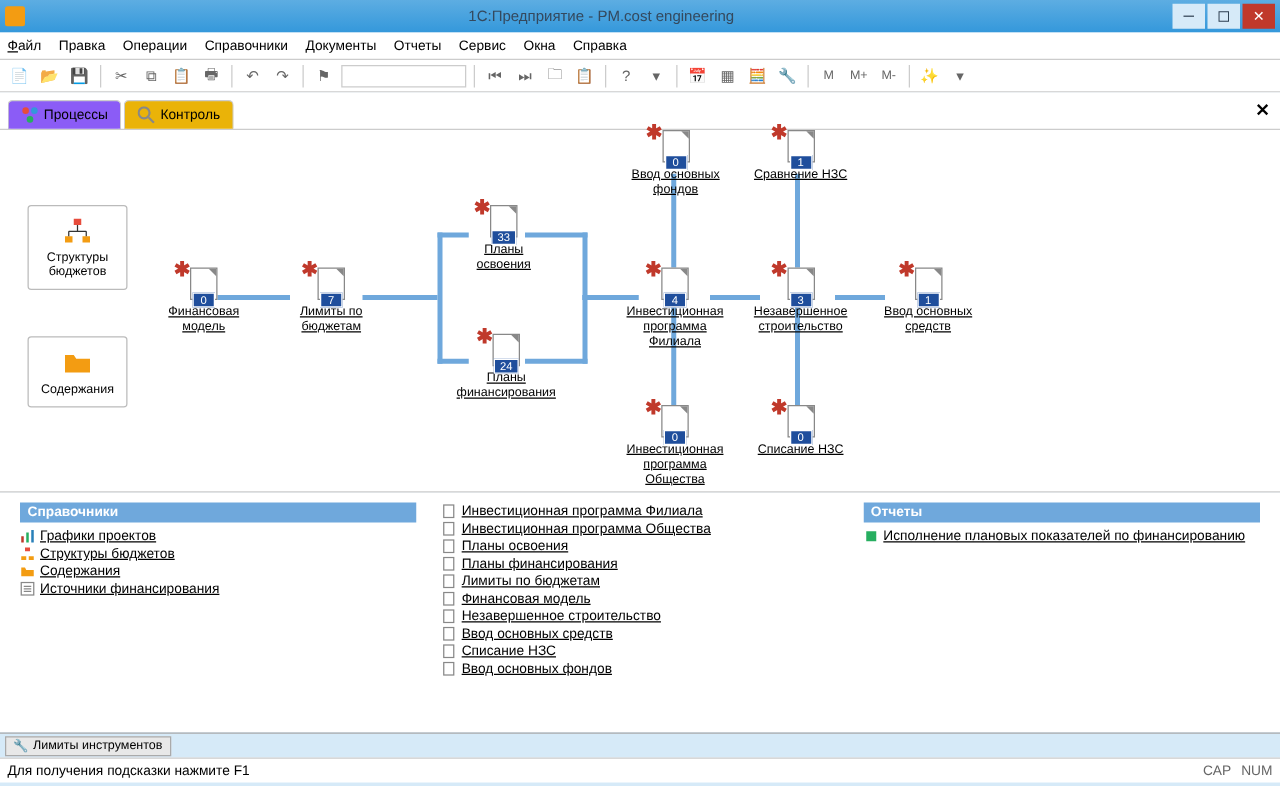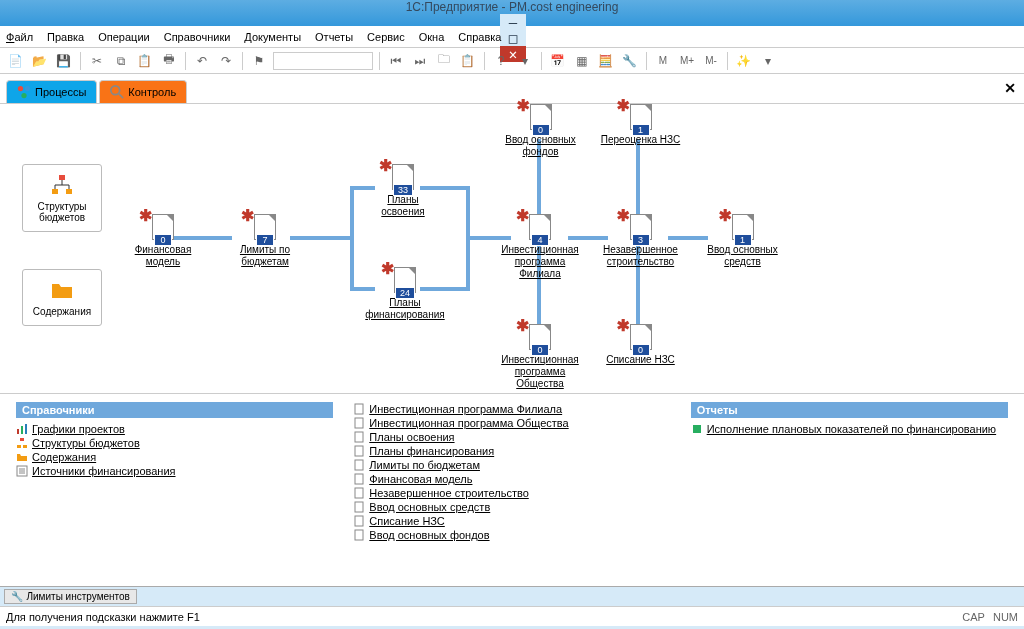--- a/index.html
+++ b/index.html
@@ -1,32 +1,32 @@
 <!DOCTYPE html>
 <html><head>
 <meta charset="utf-8">
 <style>
 * { box-sizing: border-box; margin: 0; padding: 0; }
 body { font-family: Tahoma, Arial, sans-serif; font-size: 11px; background: #D6EAF8; width: 1024px; height: 629px; overflow: hidden; position: relative; }
-.titlebar { background: linear-gradient(#5DADE2,#3498DB); height: 26px; display: flex; align-items: center; padding: 0 4px; color: #2C3E50; flex-direction: column; }
+.titlebar { background: linear-gradient(#5DADE2,#3498DB); height: 26px; display: flex; align-items: center; padding: 0 4px; color: #2C3E50; }
 .titlebar-icon { width: 16px; height: 16px; background: #F39C12; border-radius: 2px; margin-right: 6px; }
 .titlebar-title { flex: 1; text-align: center; font-size: 12px; color: #34495E; }
 .win-btn { width: 26px; height: 20px; display: flex; align-items: center; justify-content: center; font-family: monospace; font-size: 14px; margin-left: 2px; }
 .win-close { background: #C0392B; color: #fff; }
 .win-min, .win-max { background: #D6EAF8; }
 .menubar { background: #fff; height: 22px; display: flex; align-items: center; padding: 0 6px; gap: 14px; border-bottom: 1px solid #ccc; }
 .menubar span { cursor: default; }
 .menubar span u { text-decoration: underline; }
 .toolbar { background: #fff; height: 26px; display: flex; align-items: center; padding: 0 6px; gap: 4px; border-bottom: 1px solid #ccc; }
 .tool-btn { width: 20px; height: 20px; display: flex; align-items: center; justify-content: center; border: 1px solid transparent; color: #666; font-size: 12px; }
 .tool-sep { width: 1px; height: 18px; background: #ccc; margin: 0 2px; }
 .tool-input { width: 100px; height: 18px; border: 1px solid #ccc; }
 .tabbar { background: #fff; height: 30px; display: flex; align-items: flex-end; padding: 0 6px; border-bottom: 1px solid #ccc; position: relative; }
-.tab { display: flex; align-items: center; gap: 4px; padding: 4px 10px; border: 1px solid #ccc; border-bottom: none; background: #0ea5e9; border-radius: 4px 4px 0 0; margin-right: 2px; font-size: 11px; }
-.tab.inactive { background: #f97316; }
+.tab { display: flex; align-items: center; gap: 4px; padding: 4px 10px; border: 1px solid #ccc; border-bottom: none; background: #8b5cf6; border-radius: 4px 4px 0 0; margin-right: 2px; font-size: 11px; }
+.tab.inactive { background: #eab308; }
 .tab-icon { width: 14px; height: 14px; }
 .tab-close-x { position: absolute; right: 8px; top: 6px; font-size: 14px; font-weight: bold; cursor: default; }
 .canvas { background: #fff; position: relative; height: 290px; border-bottom: 1px solid #ccc; }
 .side-panel { position: absolute; left: 22px; width: 80px; border: 1px solid #bbb; border-radius: 3px; display: flex; flex-direction: column; align-items: center; padding: 8px 2px; font-size: 10px; text-align: center; }
 .side-panel .sp-icon { width: 24px; height: 24px; margin-bottom: 4px; }
 .node { position: absolute; text-align: center; font-size: 10px; }
 .node-icon { position: relative; width: 28px; height: 28px; margin: 0 auto 2px; }
 .doc-shape { width: 22px; height: 26px; background: #fff; border: 1px solid #888; position: relative; margin: 0 auto; }
 .doc-shape::before { content: ""; position: absolute; top: 0; right: 0; width: 0; height: 0; border-left: 6px solid transparent; border-top: 6px solid #888; }
 .badge { position: absolute; bottom: -4px; left: 50%; transform: translateX(-50%); background: #1F4E9C; color: #fff; font-size: 9px; padding: 0 4px; border: 1px solid #fff; min-width: 18px; }
@@ -205,21 +205,21 @@
         <div class="badge">0</div>
       </div>
     <div class="node-label">Ввод основных фондов</div>
   </div>
   <div class="node" style="left:598px;top:0px;width:85px">
     <div class="node-icon">
         <div class="star">✱</div>
         <div class="doc-shape"></div>
         <div class="badge">1</div>
       </div>
-    <div class="node-label">Переоценка НЗС</div>
+    <div class="node-label">Сравнение НЗС</div>
   </div>
   <div class="node" style="left:593px;top:110px;width:95px">
     <div class="node-icon">
         <div class="star">✱</div>
         <div class="doc-shape"></div>
         <div class="badge">3</div>
       </div>
     <div class="node-label">Незавершенное строительство</div>
   </div>
   <div class="node" style="left:700px;top:110px;width:85px">

